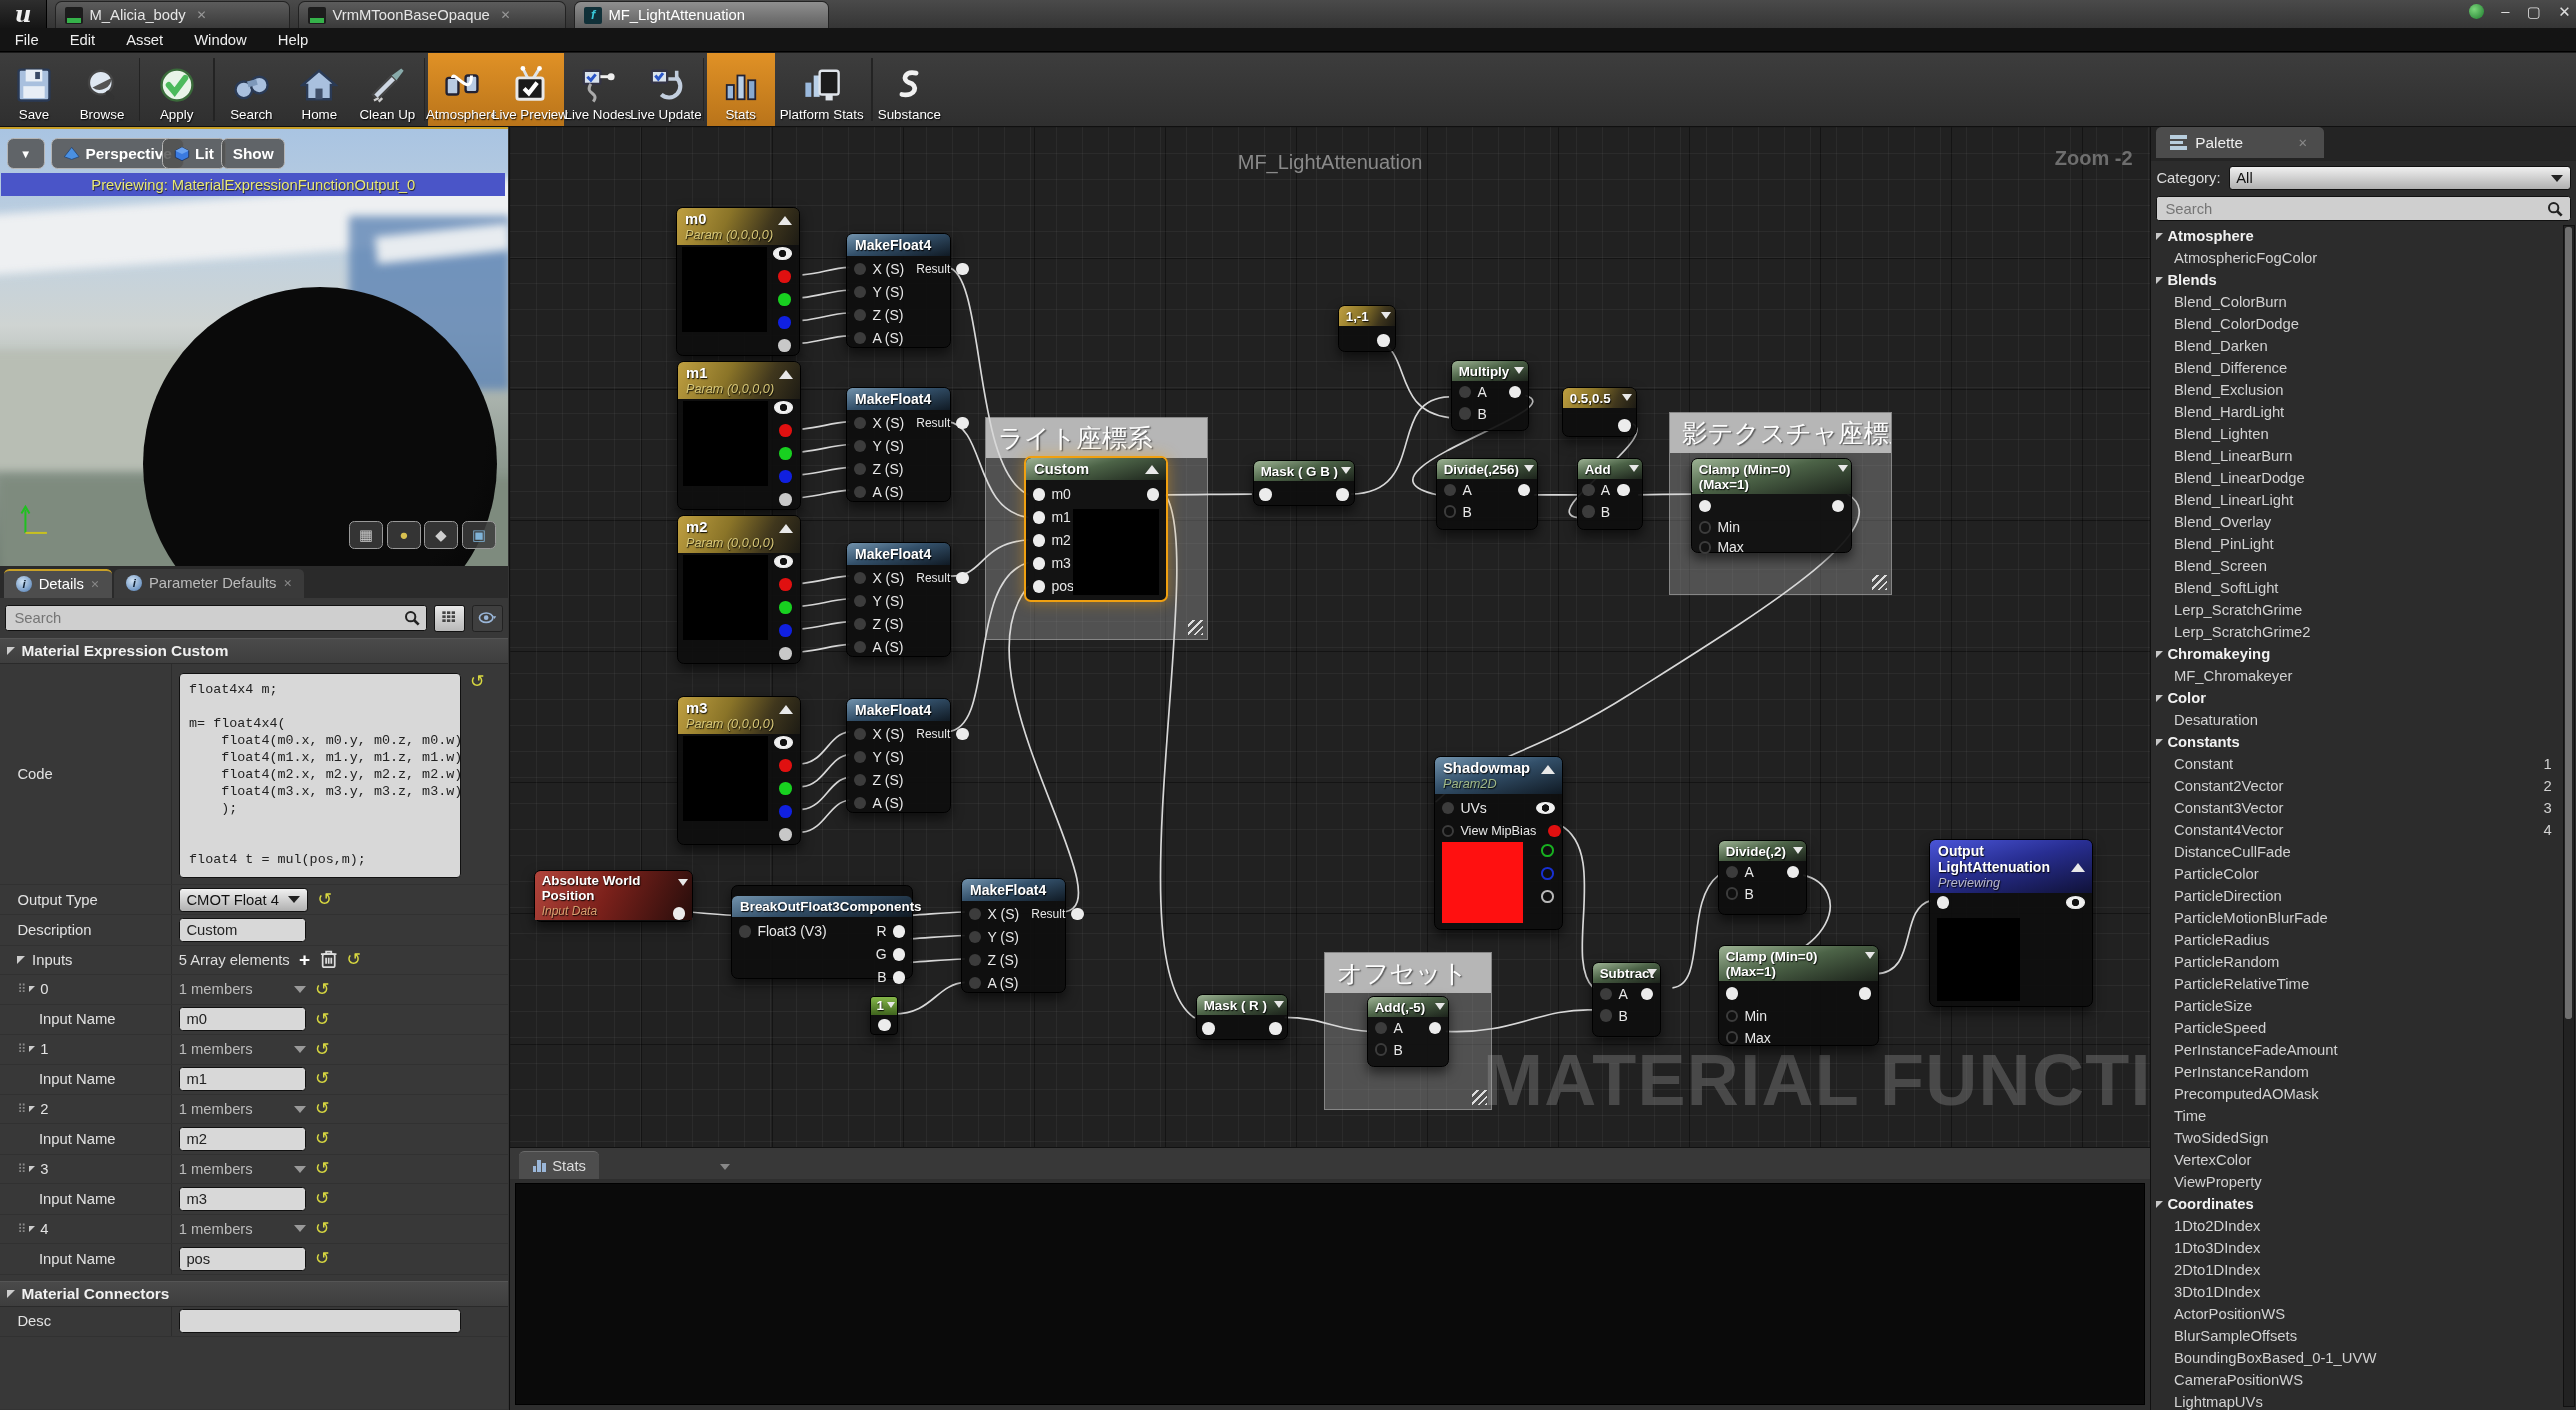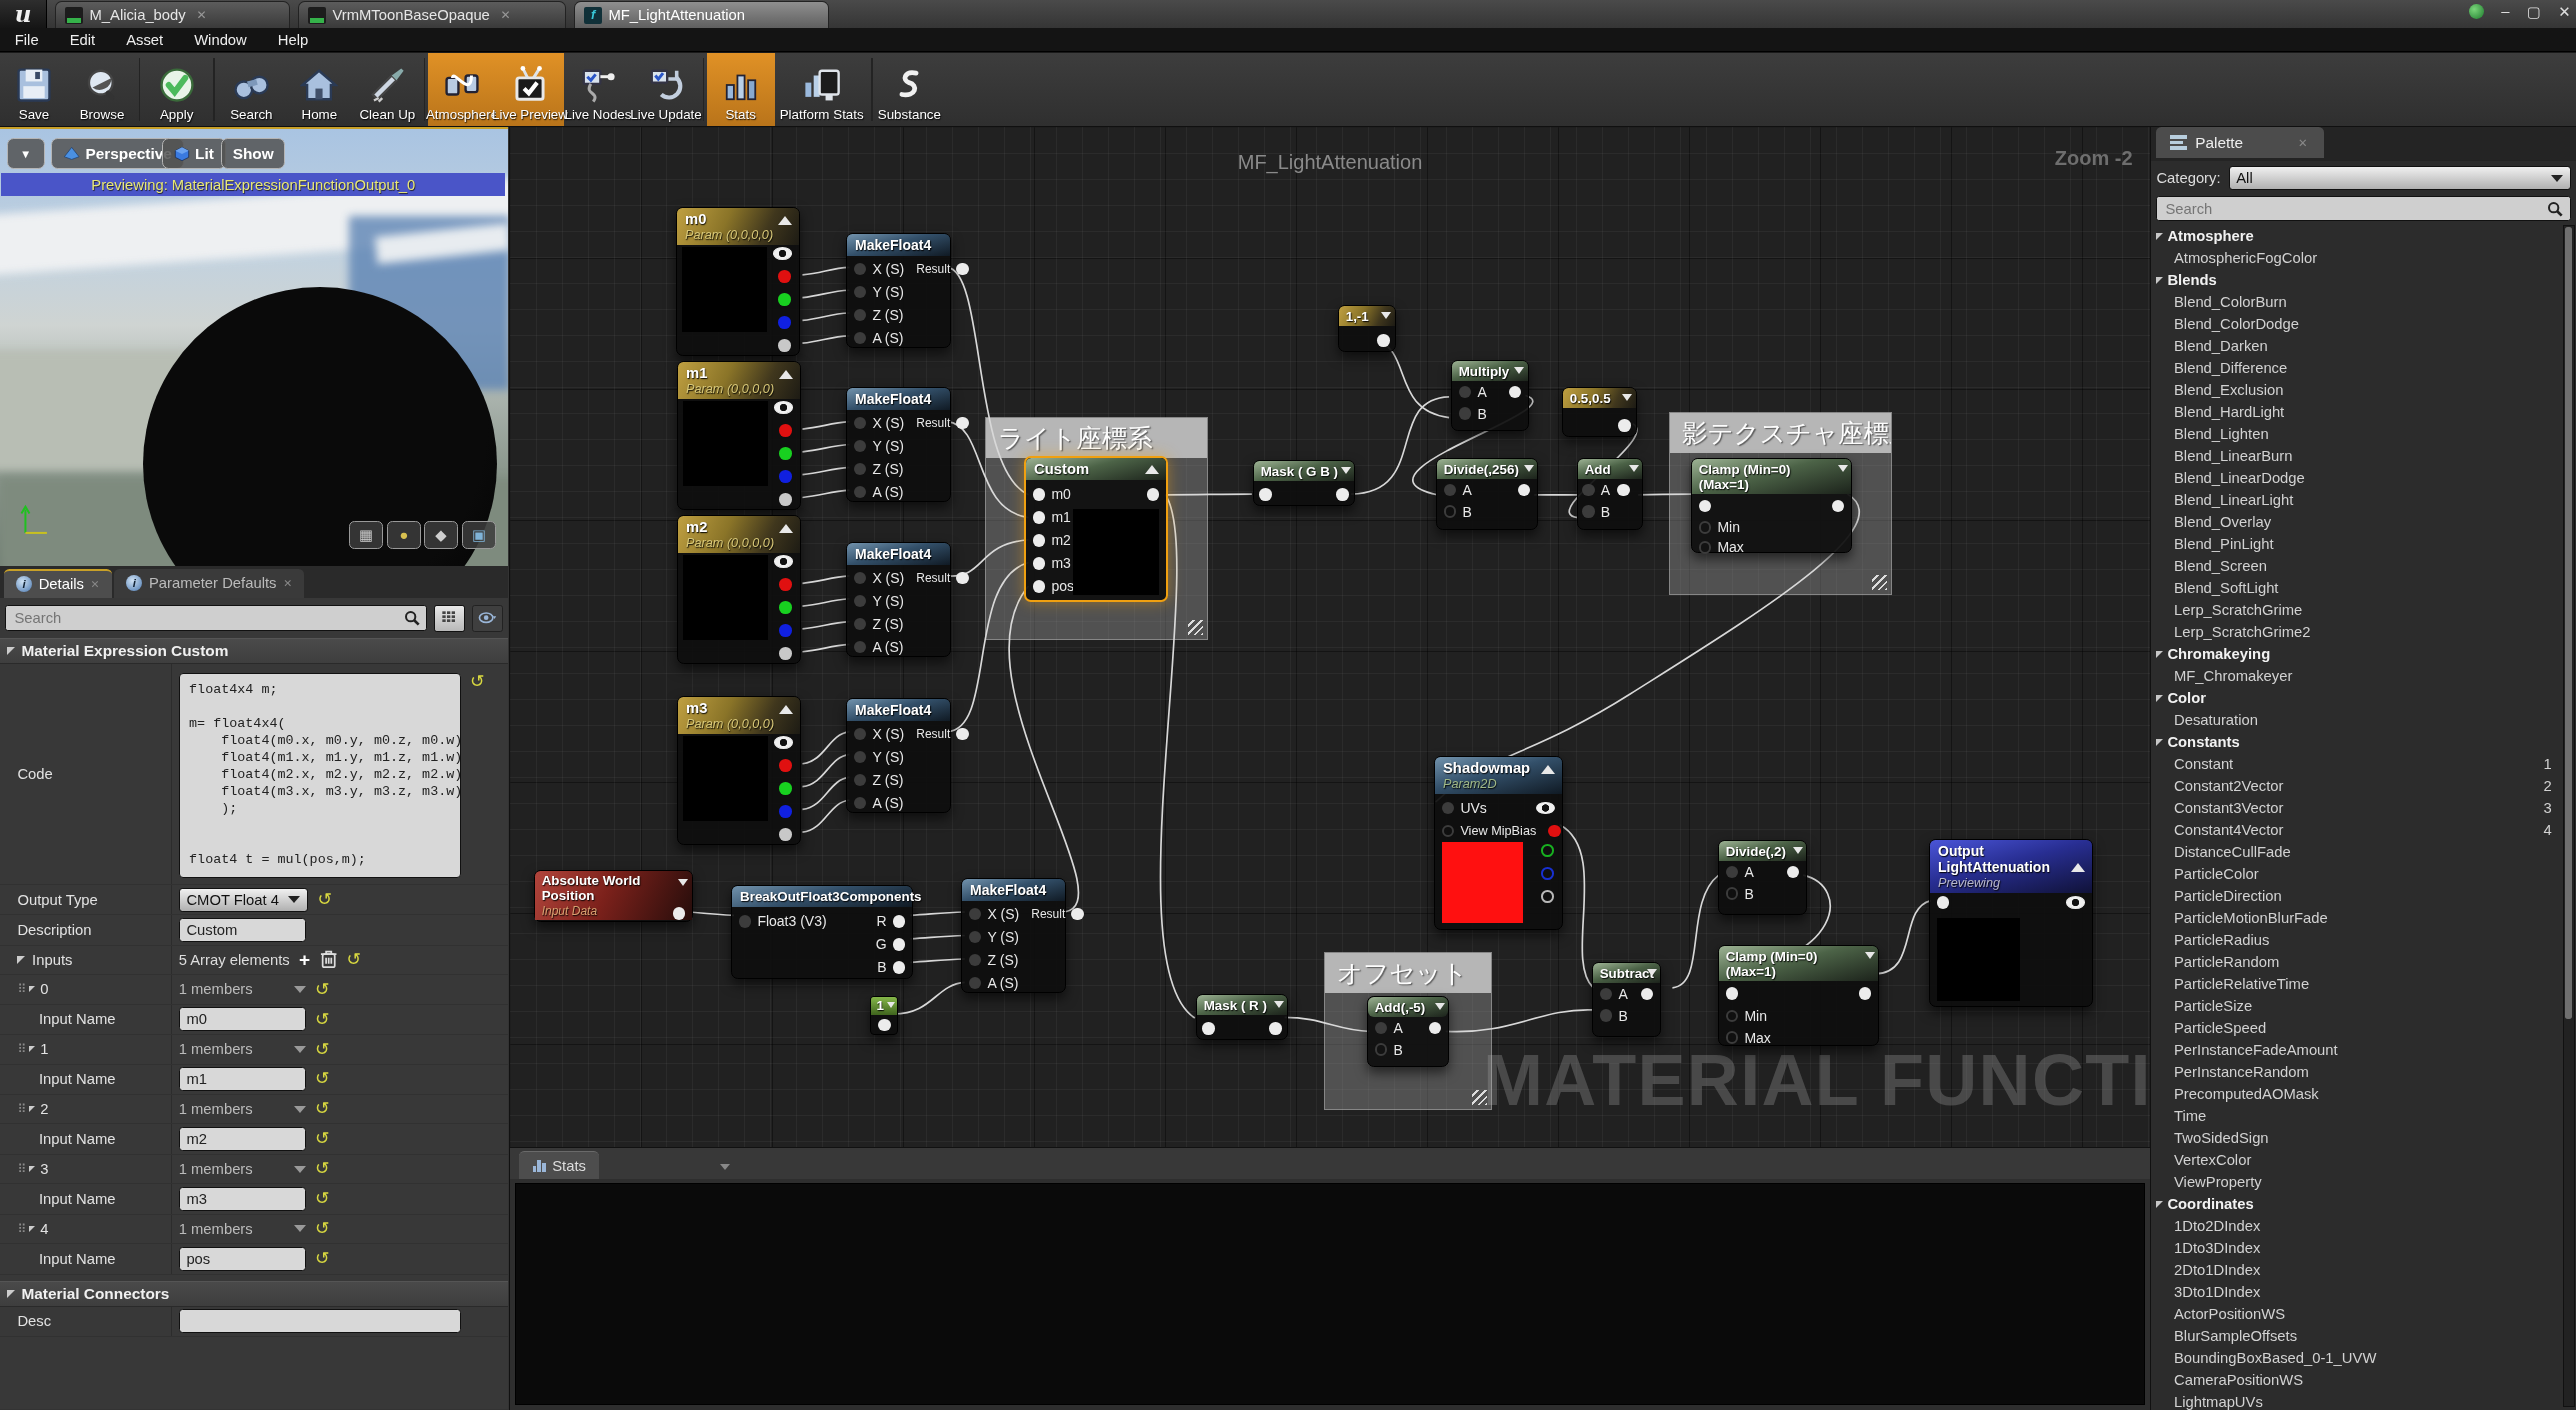--- a/index.html
+++ b/index.html
@@ -953,21 +953,21 @@
     <span class="p ring-w pin-abs" style="right:8px; top:133px;"></span>
   </div>
 
   <div class="node" style="left:686px; top:867px; width:92px; height:46px;">
     <div class="nhead h-green" style="font-size:13.4px; padding:2.7px 6.7px;">Mask ( R )</div>
     <span class="coll down" style="top:6px; right:2.7px; border-left-width:5.4px; border-right-width:5.4px; border-top-width:7.4px;"></span>
     <span class="p w pin-abs" style="left:5.4px; top:27px;"></span>
     <span class="p w pin-abs" style="right:5.4px; top:27px;"></span>
   </div>
   <div class="node" style="left:857px; top:869px; width:82px; height:71px;">
-    <div class="nhead h-green" style="font-size:13.4px; padding:2.7px 6.7px;border-radius:6px;">Add(,-5)</div>
+    <div class="nhead h-green" style="font-size:13.4px; padding:2.7px 6.7px;">Add(,-5)</div>
     <span class="coll down" style="top:6px; right:2.7px; border-left-width:5.4px; border-right-width:5.4px; border-top-width:7.4px;"></span>
     <div class="prow" style="height:21.5px;">
         <span class="p dk"></span>
         <span>A</span>
         <span class="spacer"></span>
         <span class="p w"></span>
       </div>
     <div class="prow" style="height:21.5px;">
         <span class="p hol"></span>
         <span>B</span>
@@ -1025,21 +1025,21 @@
     <span class="eye pin-abs" style="right:6.7px; top:56px;"></span>
     <div class="preview-black" style="left:6.7px; top:78px; width:83px; height:83px;"></div>
   </div>
 
   <div class="node" style="left:24px; top:743px; width:159px; height:52px;">
     <div class="nhead h-red" style="font-size:13.4px; padding:2px 6.7px;"><span>Absolute World Position</span><span class="nsub" style="font-size:12px;">Input Data</span></div>
     <span class="coll down" style="top:8px; right:4px; border-left-width:5.4px; border-right-width:5.4px; border-top-width:7.4px;"></span>
     <span class="p w pin-abs" style="right:6.7px;  top:36px;"></span>
   </div>
   <div class="node" style="left:221px; top:758px; width:182px; height:94px;">
-    <div class="nhead h-blue" style="font-size:13.4px;">BreakOutFloat3Components</div>
+    <div class="nhead h-blue" style="font-size:13.4px;margin-top:10px;">BreakOutFloat3Components</div>
     <div class="prow" style="margin-top:2.7px;">
         <span class="p dk"></span>
         <span>Float3 (V3)</span>
         <span class="spacer"></span>
         <span>R</span>
         <span class="p w"></span>
       </div>
     <div class="prow">
         <span class="spacer"></span>
         <span>G</span>

